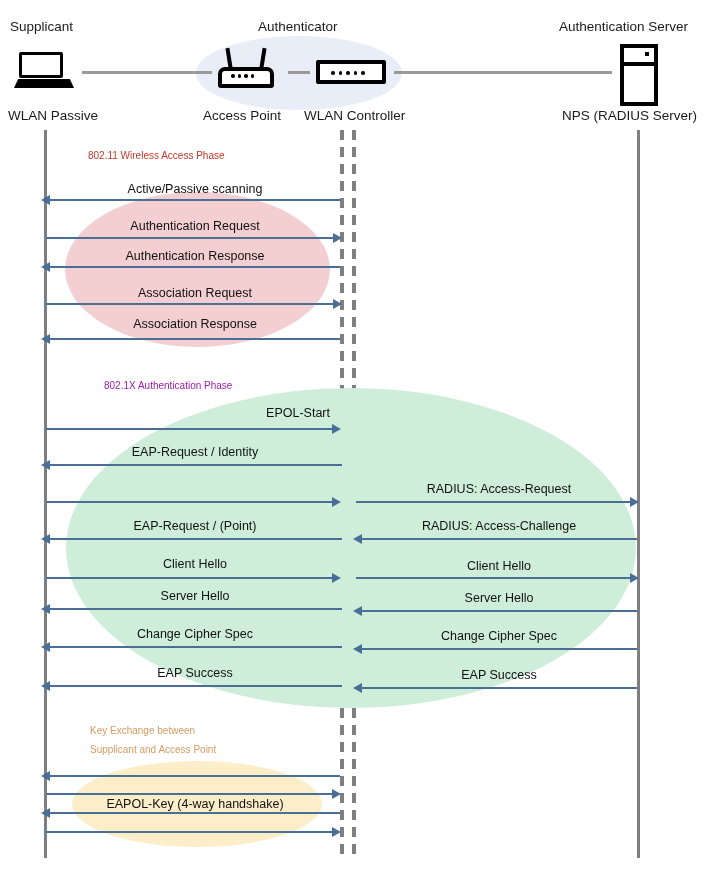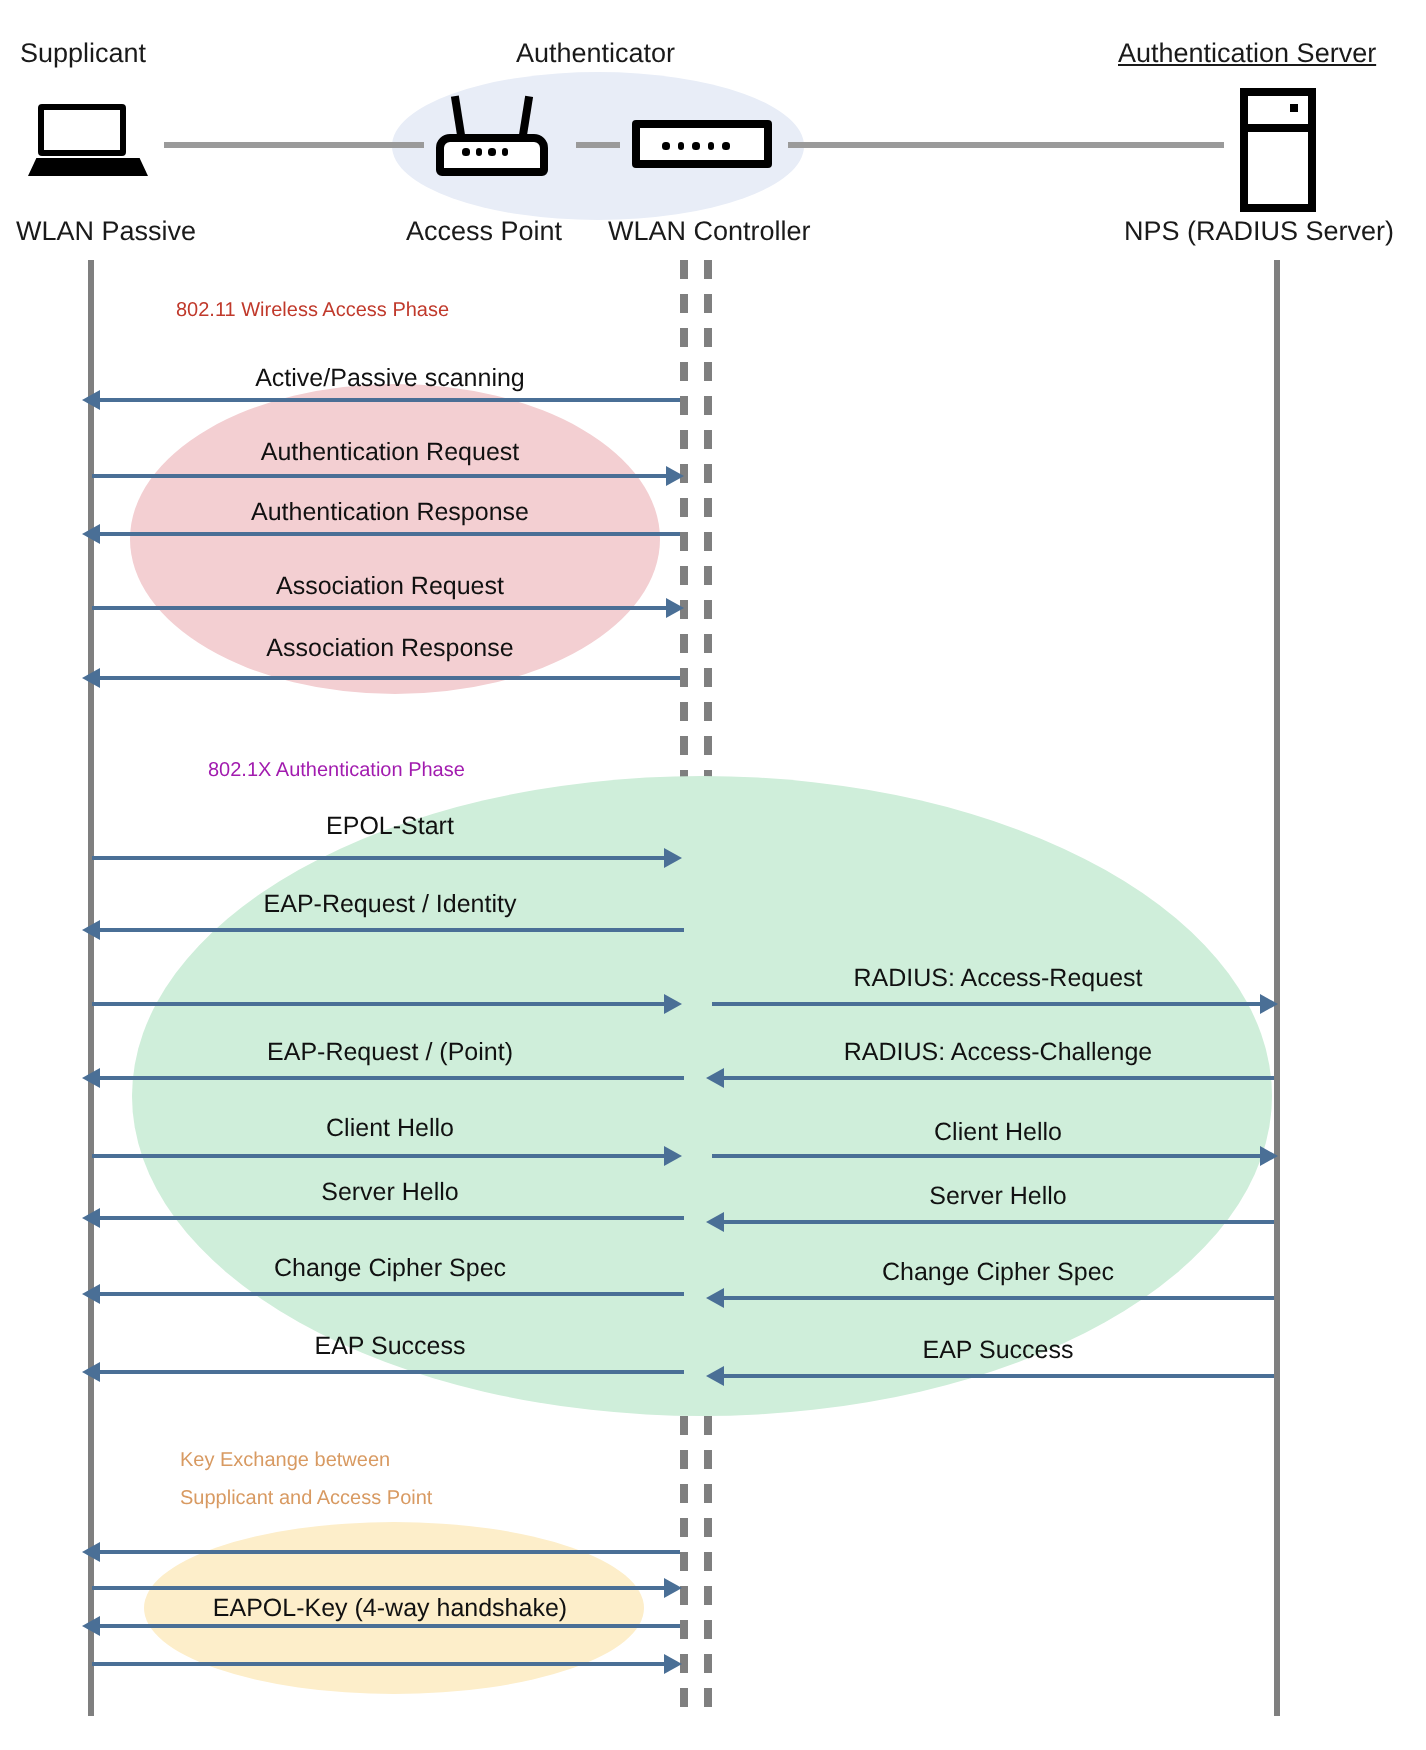--- a/index.html
+++ b/index.html
@@ -64,21 +64,21 @@
   .arrow.l{border-right:9px solid #4a6f96;}
   .msg-lbl{position:absolute;font-size:12.5px;color:#111;white-space:nowrap;text-align:center;}
 </style>
 </head>
 <body>
 
 <div id="stage">
 
   <div class="hdr-title" style="left:10px;top:19px;">Supplicant</div>
   <div class="hdr-title" style="left:258px;top:19px;">Authenticator</div>
-  <div class="hdr-title" style="left:559px;top:19px;text-decoration:underline;">Authentication Server</div>
+  <div class="hdr-title" style="left:559px;top:19px;">Authentication Server</div>
 
   <div class="auth-blob"></div>
 
   <div class="wire" style="left:82px;top:71px;width:130px;"></div>
   <div class="wire" style="left:288px;top:71px;width:22px;"></div>
   <div class="wire" style="left:394px;top:71px;width:218px;"></div>
 
   <div class="laptop">
     <div class="scr"></div>
       <div class="base"></div>
@@ -142,21 +142,21 @@
 
   <div class="msg-line" style="left:50px;top:338px;width:290px;"></div>
   <div class="arrow l" style="left:41px;top:334px;"></div>
   <div class="msg-lbl" style="left:60px;top:317px;width:270px;">Association Response</div>
 
   <div class="blob green" style="left:66px;top:388px;width:570px;height:320px;"></div>
   <div class="phase-cap" style="left:104px;top:376px;width:195px;color:#a21caf;">802.1X Authentication Phase</div>
 
   <div class="msg-line" style="left:46px;top:428px;width:290px;"></div>
   <div class="arrow r" style="left:332px;top:424px;"></div>
-  <div class="msg-lbl" style="left:60px;top:406px;width:270px;">EPOL-Start</div>
+  <div class="msg-lbl" style="left:60px;top:406px;width:270px;text-align:right;">EPOL-Start</div>
 
   <div class="msg-line" style="left:50px;top:464px;width:292px;"></div>
   <div class="arrow l" style="left:41px;top:460px;"></div>
   <div class="msg-lbl" style="left:60px;top:445px;width:270px;">EAP-Request / Identity</div>
 
   <div class="msg-line" style="left:46px;top:501px;width:290px;"></div>
   <div class="arrow r" style="left:332px;top:497px;"></div>
   <div class="msg-line" style="left:356px;top:501px;width:277px;"></div>
   <div class="arrow r" style="left:630px;top:497px;"></div>
   <div class="msg-lbl" style="left:368px;top:482px;width:262px;">RADIUS: Access-Request</div>

